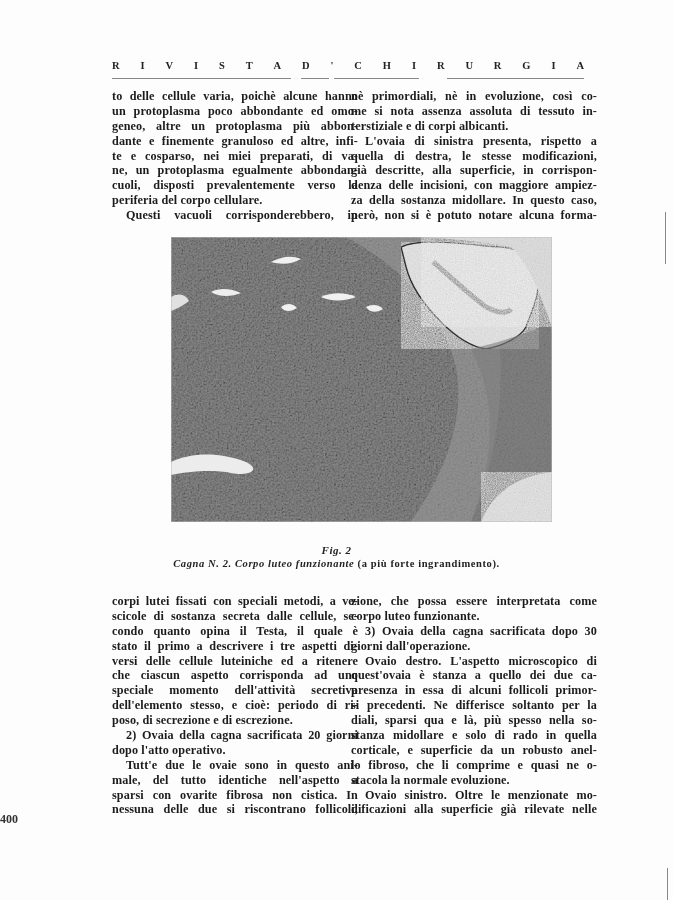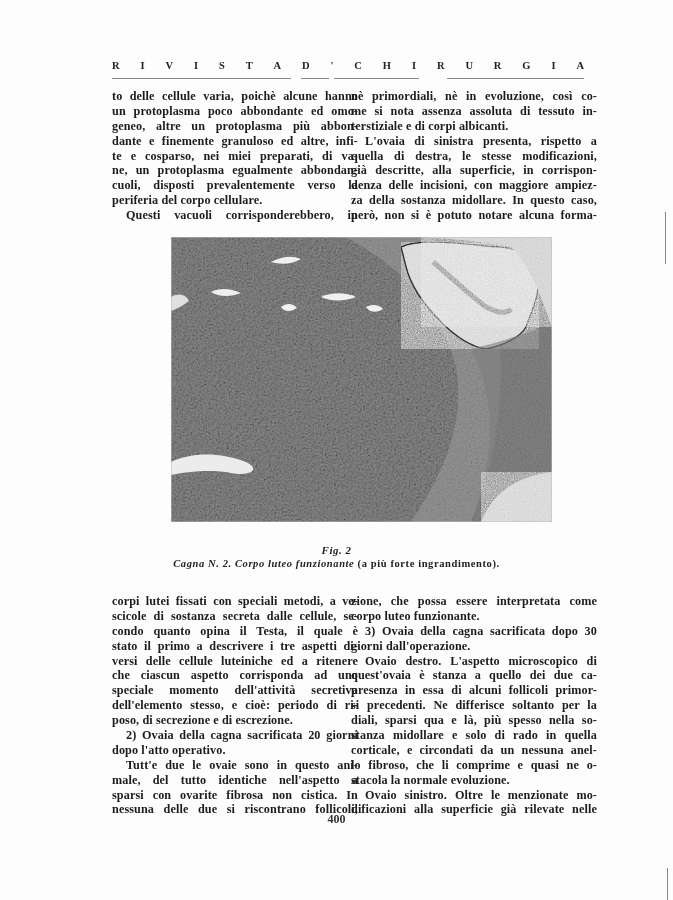--- a/index.html
+++ b/index.html
@@ -110,21 +110,20 @@
     font-size: 10.5px;
     color: #222;
     letter-spacing: 0.6px;
   }
   .fig-caption .it { font-style: italic; }
   .page-number {
     position: absolute;
     left: 0;
     width: 673px;
     top: 812px;
-    text-align: center;
     font-family: "Liberation Serif", serif;
     font-size: 12px;
     font-weight: bold;
     color: #333;
   }
   .margin-mark {
     position: absolute;
     width: 1px;
     background: #888;
   }
@@ -257,21 +256,21 @@
     <span class="line">zione, che possa essere interpretata come</span>
     <span class="line last">corpo luteo funzionante.</span>
     <span class="line ind">3) Ovaia della cagna sacrificata dopo 30</span>
     <span class="line last">giorni dall'operazione.</span>
     <span class="line ind">Ovaio destro. L'aspetto microscopico di</span>
     <span class="line">quest'ovaia è stanza a quello dei due ca-</span>
     <span class="line">presenza in essa di alcuni follicoli primor-</span>
     <span class="line">si precedenti. Ne differisce soltanto per la</span>
     <span class="line">diali, sparsi qua e là, più spesso nella so-</span>
     <span class="line">stanza midollare e solo di rado in quella</span>
-    <span class="line">corticale, e circondati da un nessuna anel-</span>
+    <span class="line">corticale, e superficie da un robusto anel-</span>
     <span class="line">lo fibroso, che li comprime e quasi ne o-</span>
     <span class="line last">stacola la normale evoluzione.</span>
     <span class="line ind">Ovaio sinistro. Oltre le menzionate mo-</span>
     <span class="line">dificazioni alla superficie già rilevate nelle</span>
   </div>
 
   <div class="page-number">400</div>
 
   <div class="margin-mark" style="left:665px; top:212px; height:52px;"></div>
   <div class="margin-mark" style="left:667px; top:868px; height:32px;"></div>

